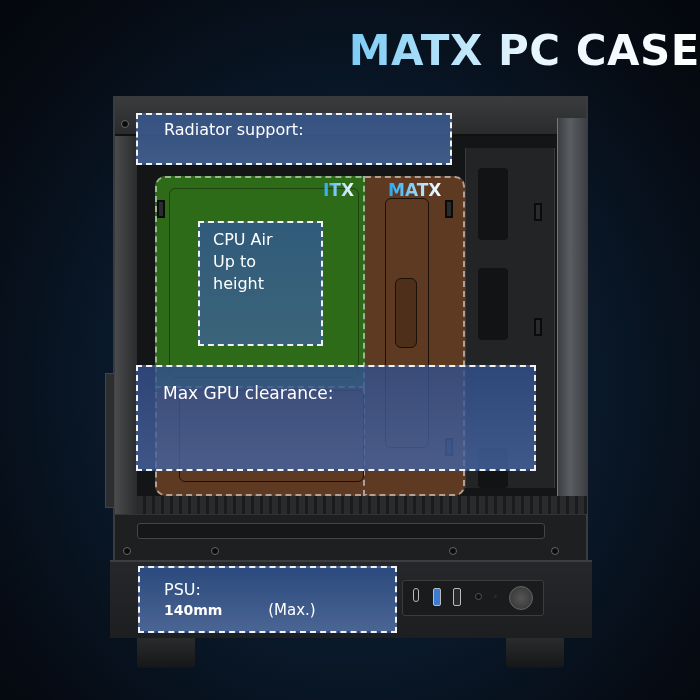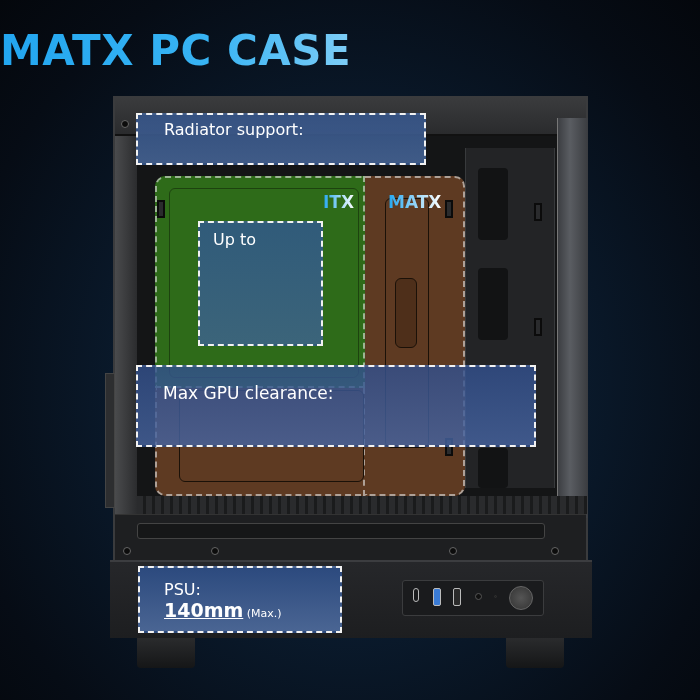--- a/index.html
+++ b/index.html
@@ -5,21 +5,21 @@
   * { box-sizing: border-box; margin: 0; padding: 0; }
   html, body { width: 700px; height: 700px; overflow: hidden; }
   body {
     position: relative;
     background: radial-gradient(ellipse at 50% 55%, #0f2b45 0%, #0a1a2c 45%, #060c15 80%, #04070c 100%);
     font-family: "DejaVu Sans", sans-serif;
     color: #fff;
   }
   .title {
     position: absolute; left: 0; top: 26px; width: 700px;
-    text-align: left; font-weight: bold; font-size: 42px; letter-spacing: 0.5px;
+    text-align: right; font-weight: bold; font-size: 42px; letter-spacing: 0.5px;
     background: linear-gradient(90deg, #22a6f0 0%, #38b4f4 30%, #8ed3f7 55%, #e6f5fd 75%, #ffffff 100%);
     -webkit-background-clip: text; background-clip: text; color: transparent;
   }
 
   
   .case {
     position: absolute; left: 113px; top: 96px; width: 475px; height: 472px;
     background: #1b1c1e; border: 2px solid #3a3b3d;
   }
   .case-top-rail {
@@ -67,21 +67,21 @@
     position: absolute; left: 40px; top: 290px; width: 210px; height: 108px;
     background: #5e3a22; border: 2px dashed rgba(230,230,230,0.6); border-top: none;
     border-radius: 0 0 0 10px;
   }
   .board-slot {
     position: absolute; border: 1px solid #1b1108; border-radius: 6px;
   }
   .form-label {
     position: absolute; font-weight: bold; font-size: 17px;
     background: linear-gradient(90deg, #22a6f0, #ffffff);
-    -webkit-background-clip: text; background-clip: text; color: transparent; margin-top: 12px;
+    -webkit-background-clip: text; background-clip: text; color: transparent;
   }
 
   .floor {
     position: absolute; left: 22px; top: 398px; width: 450px; height: 18px;
     background: repeating-linear-gradient(90deg, #2a2b2d 0 6px, #1a1b1c 6px 9px);
   }
   .psu-shroud {
     position: absolute; left: 0; top: 416px; width: 100%; height: 56px;
     background: #1e1f21; border-top: 1px solid #333;
   }
@@ -111,31 +111,31 @@
     background: linear-gradient(#2a2b2d, #151617); border-radius: 0 0 4px 4px;
   }
 
   
   .callout {
     position: absolute; border: 2px dashed #f2f2f2;
     background: linear-gradient(180deg, rgba(54,86,140,0.88), rgba(70,100,150,0.88));
     color: #fff; font-family: "DejaVu Sans", sans-serif;
   }
   .callout b { font-weight: bold; }
-  .c-radiator { left: 136px; top: 113px; width: 290px; height: 52px; padding: 4px 8px 0 26px; font-size: 16px; line-height: 21px; }
+  .c-radiator { left: 136px; top: 113px; width: 316px; height: 52px; padding: 4px 8px 0 26px; font-size: 16px; line-height: 21px; }
   .c-cpu { left: 198px; top: 221px; width: 125px; height: 125px; padding: 6px 0 0 13px; font-size: 16px; line-height: 22px;
            background: linear-gradient(180deg, rgba(48,90,130,0.92), rgba(60,100,130,0.92)); }
   .c-cpu .big { font-size: 18px; font-weight: bold; }
-  .c-gpu { left: 136px; top: 365px; width: 400px; height: 82px; padding: 15px 0 0 25px; font-size: 17px; line-height: 22px;
+  .c-gpu { left: 136px; top: 365px; width: 400px; height: 106px; padding: 15px 0 0 25px; font-size: 17px; line-height: 22px;
            background: linear-gradient(180deg, rgba(50,80,140,0.82), rgba(70,100,160,0.82)); }
   .c-gpu b { font-size: 19px; }
-  .c-psu { left: 138px; top: 566px; width: 204px; height: 67px; padding: 12px 0 0 24px; font-size: 16px; line-height: 20px;
+  .c-psu { left: 138px; top: 566px; width: 259px; height: 67px; padding: 12px 0 0 24px; font-size: 16px; line-height: 20px;
            background: linear-gradient(180deg, #2c4a7e, #4a6593); }
-  .c-psu b { font-size: 19px; text-decoration: underline; }
-  .c-psu .sub { font-size: 11px; }
+  .c-psu b { font-size: 14px; }
+  .c-psu .sub { font-size: 15px; padding-left: 41px; }
 </style>
 </head>
 <body>
 
 <div class="title">MATX PC CASE</div>
 
 <div class="case">
   <div class="case-top-rail">
     <div class="screw" style="left:6px;top:22px"></div>
     <div class="screw" style="left:455px;top:22px"></div>
@@ -188,21 +188,23 @@
   <div class="power-btn"></div>
 </div>
 <div class="foot" style="left:137px"></div>
 <div class="foot" style="left:506px"></div>
 
 <div class="callout c-radiator">
   <div>Radiator support:</div>
 </div>
 
 <div class="callout c-cpu">
+  <div>CPU Air</div>
   <div>Up to</div>
+  <div>height</div>
 </div>
 
 <div class="callout c-gpu">
   <div>Max GPU clearance:</div>
 </div>
 
 <div class="callout c-psu">
   <div>PSU:</div>
   <div><b>140mm</b><span class="sub"> (Max.)</span></div>
 </div>

